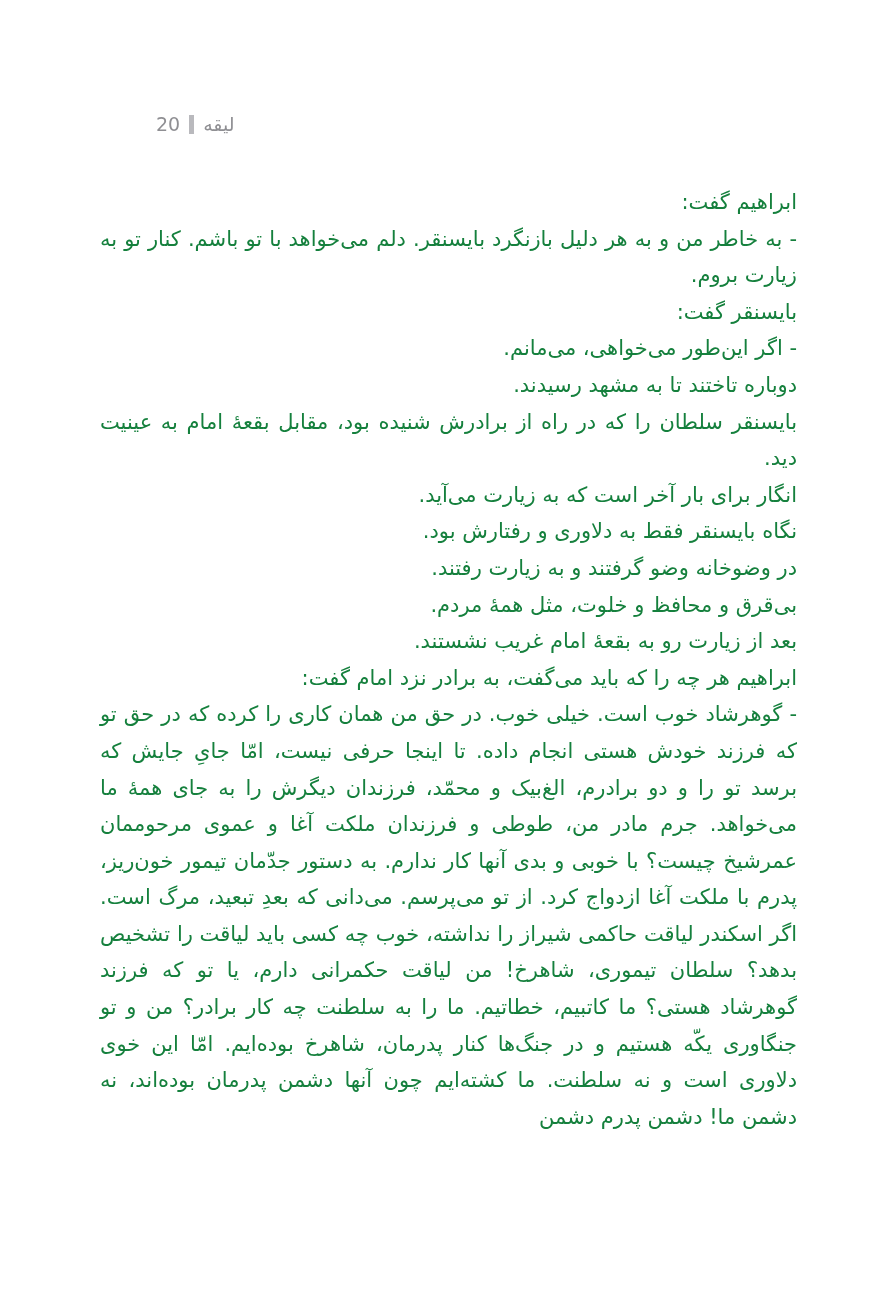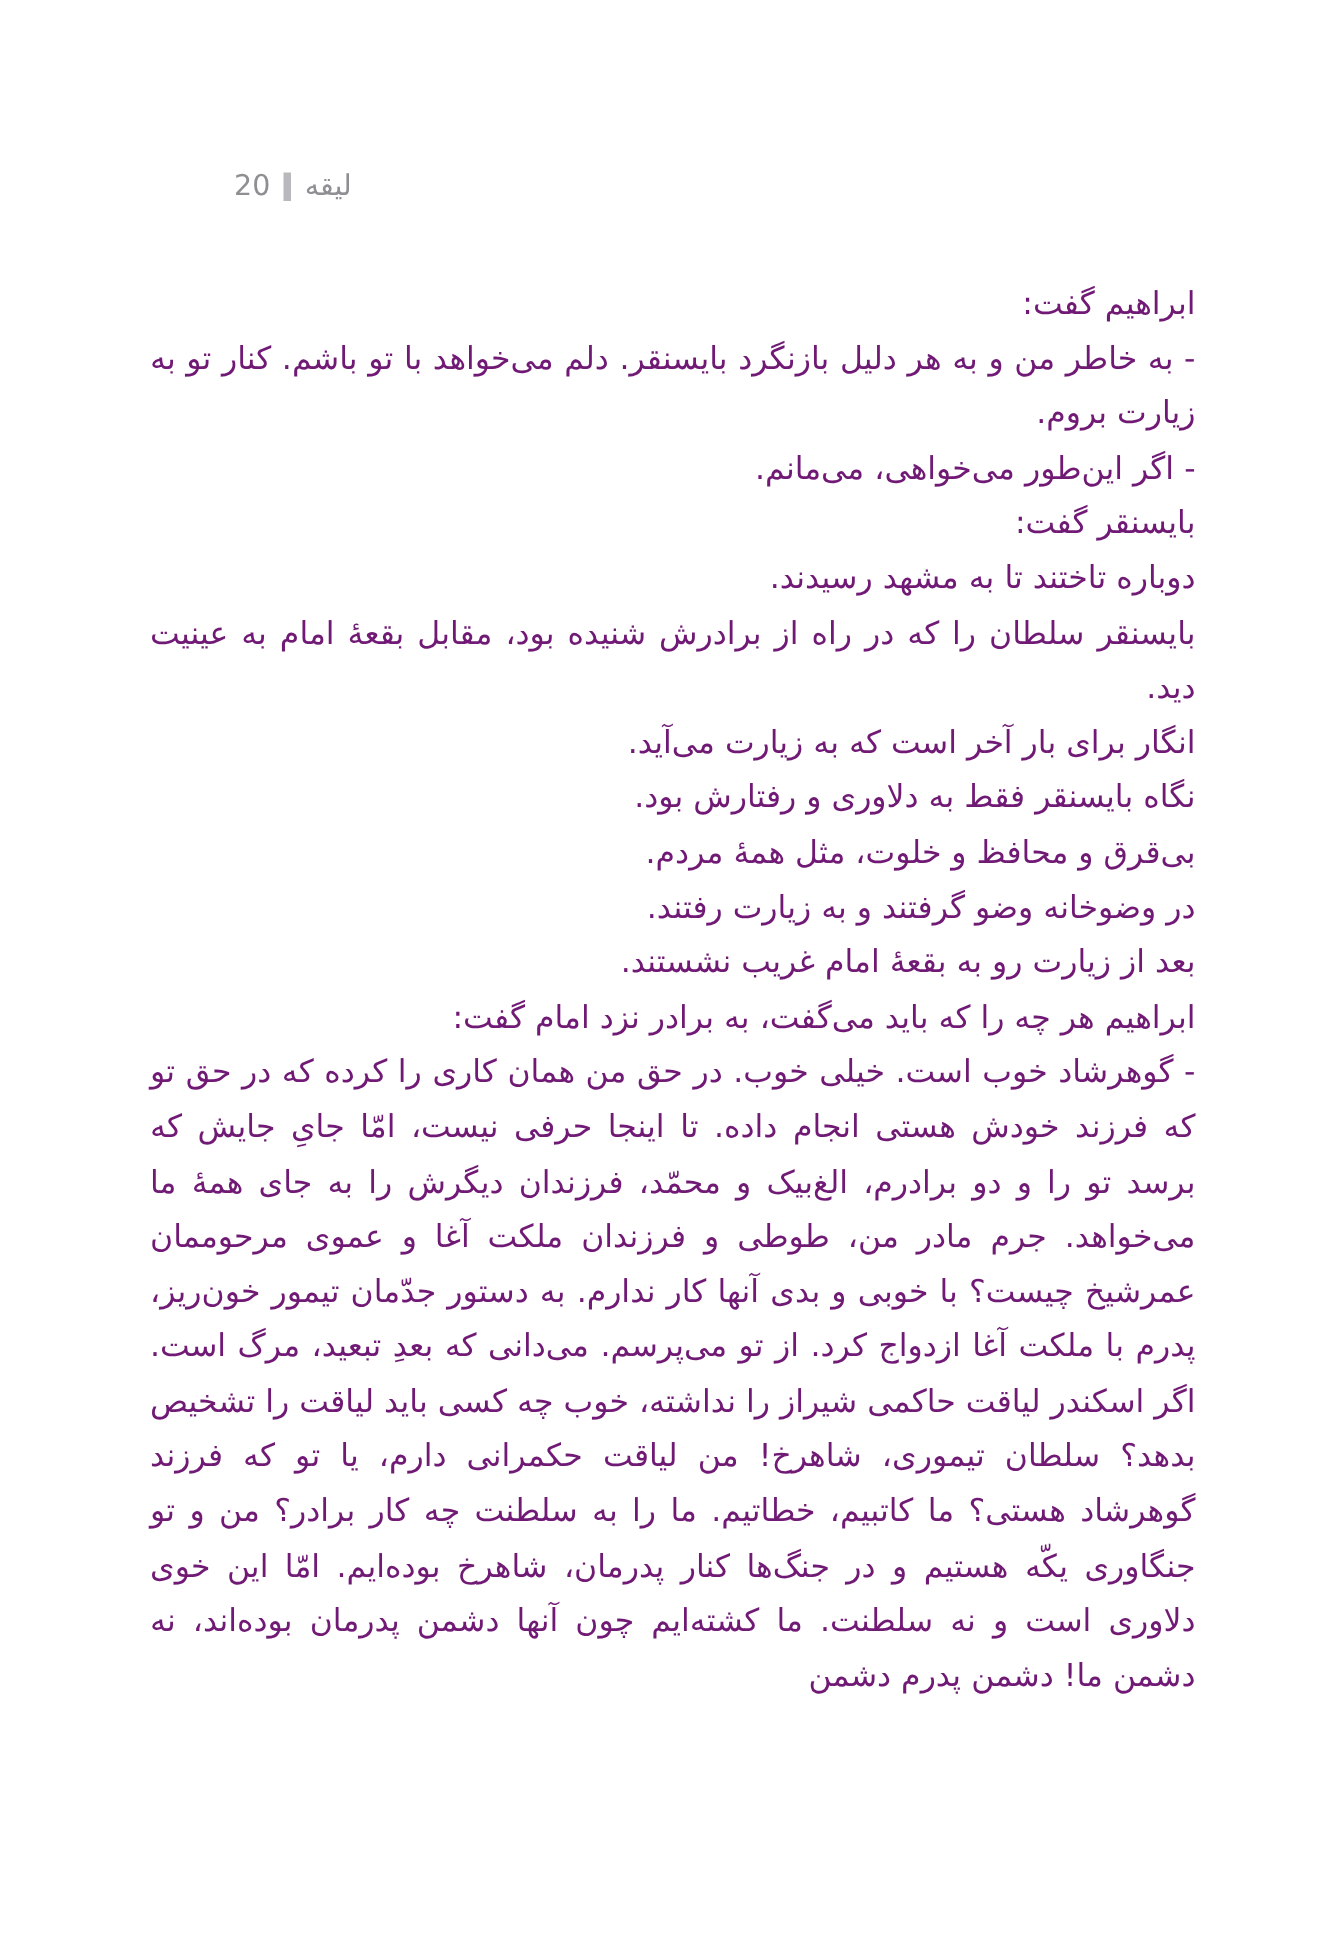--- a/index.html
+++ b/index.html
@@ -34,21 +34,21 @@
     background: #b9b9bd;
     margin: 0 9px;
   }
   
   .text-block {
     position: absolute;
     top: 184px;
     right: 89px;
     width: 697px;
     direction: rtl;
-    color: #701a75;
+    color: #15803d;
     font-size: 21px;
     line-height: 36.6px;
     text-align: justify;
   }
   .text-block p {
     margin: 0;
     padding: 0;
   }
 </style>
 </head>
@@ -58,26 +58,26 @@
 
   <div class="running-head">
     <span>لیقه</span>
     <span class="divider"></span>
     <span>20</span>
   </div>
 
   <div class="text-block">
     <p>ابراهیم گفت:</p>
     <p>- به خاطر من و به هر دلیل بازنگرد بایسنقر. دلم می‌خواهد با تو باشم. کنار تو به زیارت بروم.</p>
+    <p>بایسنقر گفت:</p>
     <p>- اگر این‌طور می‌خواهی، می‌مانم.</p>
-    <p>بایسنقر گفت:</p>
     <p>دوباره تاختند تا به مشهد رسیدند.</p>
     <p>بایسنقر سلطان را که در راه از برادرش شنیده بود، مقابل بقعهٔ امام به عینیت دید.</p>
     <p>انگار برای بار آخر است که به زیارت می‌آید.</p>
     <p>نگاه بایسنقر فقط به دلاوری و رفتارش بود.</p>
+    <p>در وضوخانه وضو گرفتند و به زیارت رفتند.</p>
     <p>بی‌قرق و محافظ و خلوت، مثل همهٔ مردم.</p>
-    <p>در وضوخانه وضو گرفتند و به زیارت رفتند.</p>
     <p>بعد از زیارت رو به بقعهٔ امام غریب نشستند.</p>
     <p>ابراهیم هر چه را که باید می‌گفت، به برادر نزد امام گفت:</p>
     <p>- گوهرشاد خوب است. خیلی خوب. در حق من همان کاری را کرده که در حق تو که فرزند خودش هستی انجام داده. تا اینجا حرفی نیست، امّا جایِ جایش که برسد تو را و دو برادرم، الغ‌بیک و محمّد، فرزندان دیگرش را به جای همهٔ ما می‌خواهد. جرم مادر من، طوطی و فرزندان ملکت آغا و عموی مرحوممان عمرشیخ چیست؟ با خوبی و بدی آنها کار ندارم. به دستور جدّمان تیمور خون‌ریز، پدرم با ملکت آغا ازدواج کرد. از تو می‌پرسم. می‌دانی که بعدِ تبعید، مرگ است. اگر اسکندر لیاقت حاکمی شیراز را نداشته، خوب چه کسی باید لیاقت را تشخیص بدهد؟ سلطان تیموری، شاهرخ! من لیاقت حکمرانی دارم، یا تو که فرزند گوهرشاد هستی؟ ما کاتبیم، خطاتیم. ما را به سلطنت چه کار برادر؟ من و تو جنگاوری یکّه هستیم و در جنگ‌ها کنار پدرمان، شاهرخ بوده‌ایم. امّا این خوی دلاوری است و نه سلطنت. ما کشته‌ایم چون آنها دشمن پدرمان بوده‌اند، نه دشمن ما! دشمن پدرم دشمن</p>
   </div>
 
 </div>
 
 </body></html>

